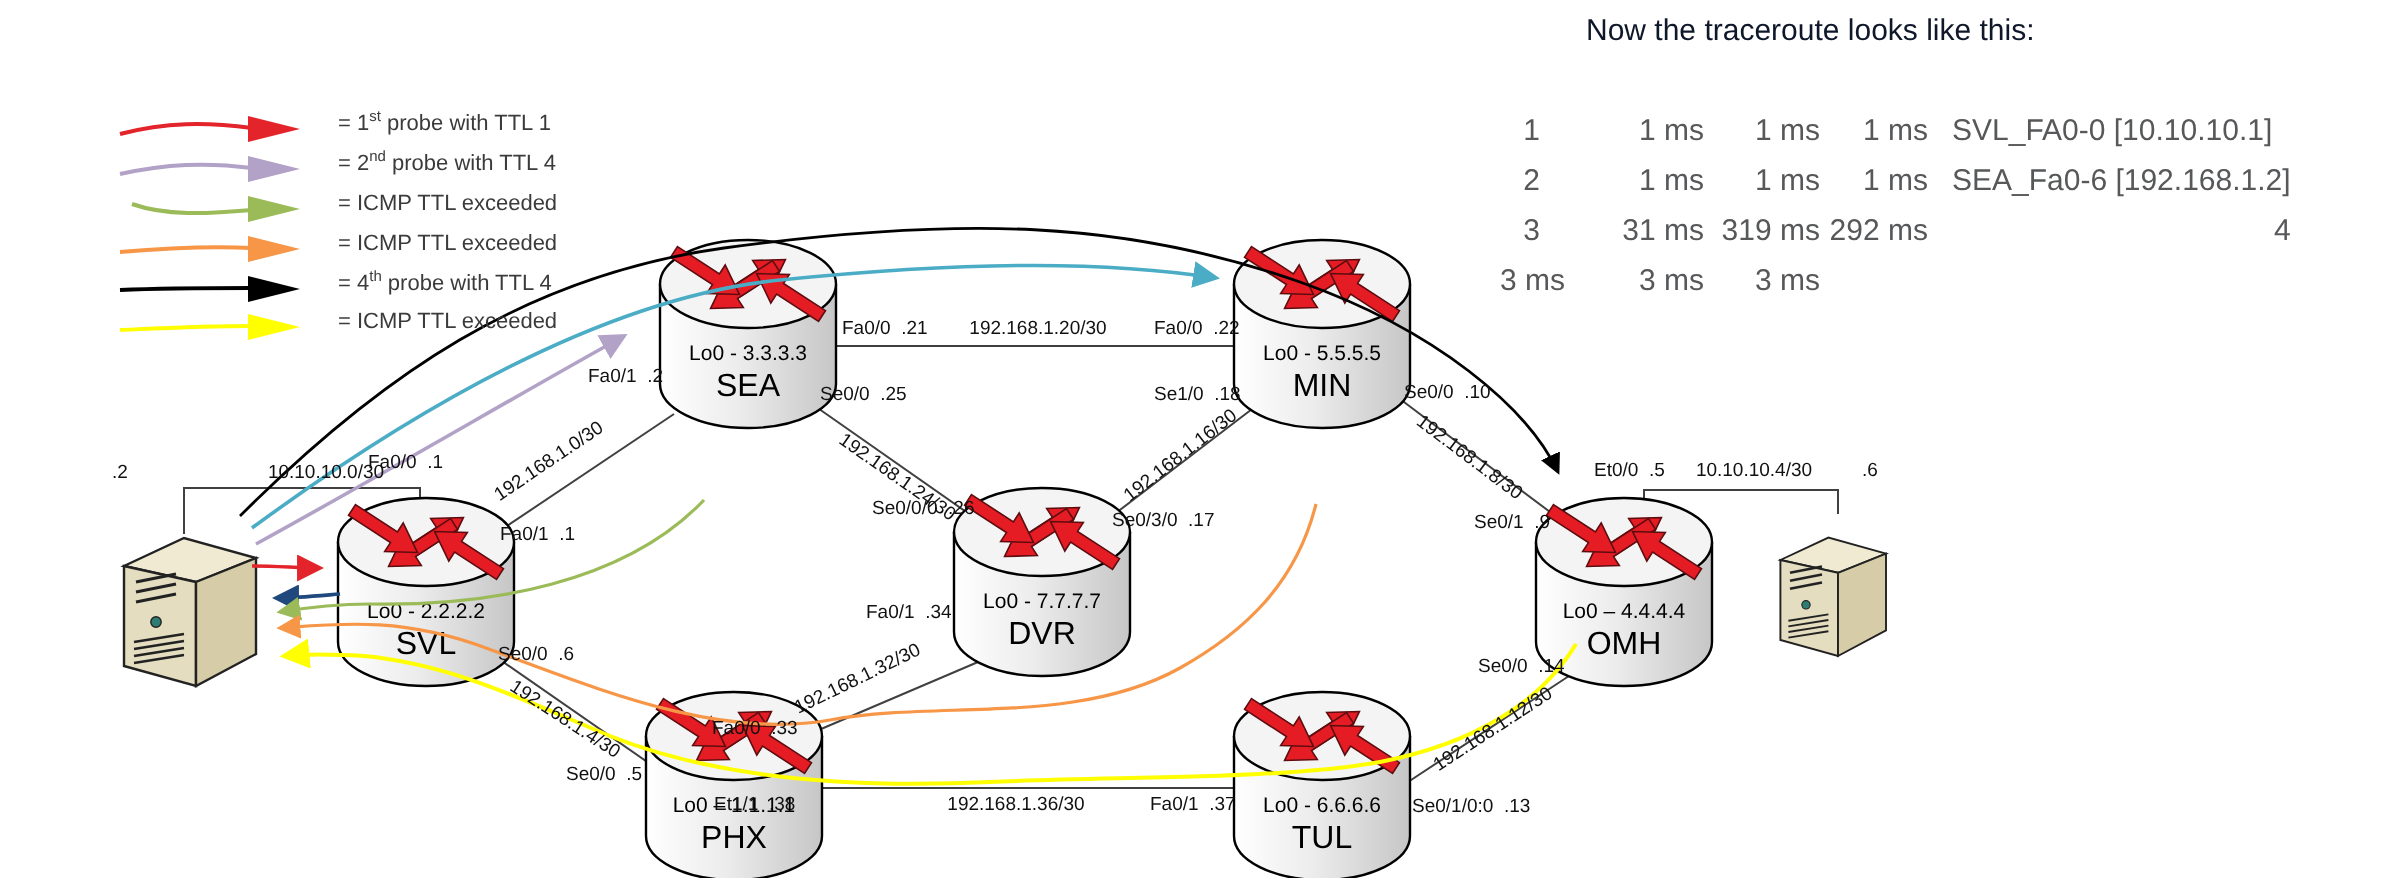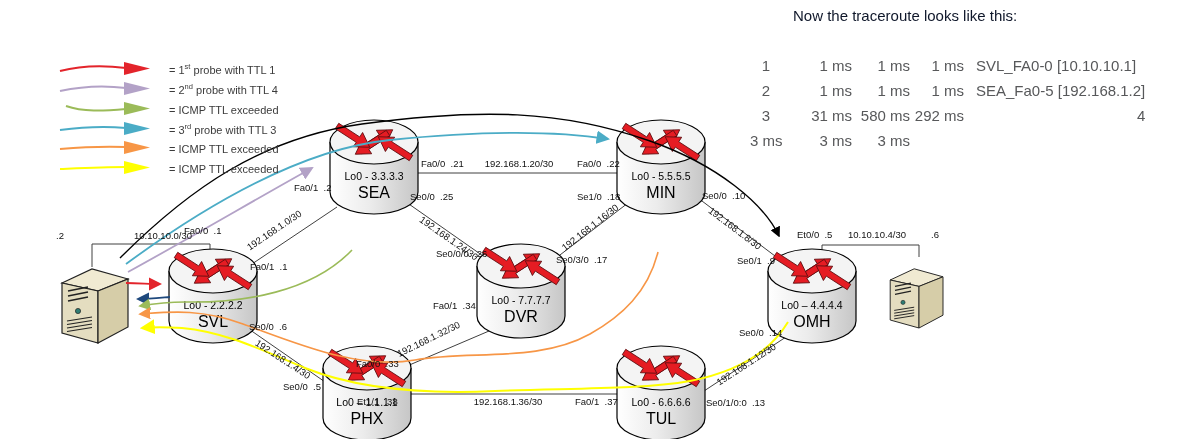--- a/index.html
+++ b/index.html
@@ -3,21 +3,21 @@
 <meta charset="utf-8">
 <style>
   html,body{margin:0;padding:0;background:#fff;}
   body{width:1196px;height:439px;position:relative;overflow:hidden;
        font-family:"Liberation Sans",sans-serif;}
   .canvas{position:absolute;inset:0;}
   svg.diagram{position:absolute;left:0;top:0;}
 
   
   .legend{position:absolute;left:58px;top:56px;z-index:5;}
-  .legend-row{display:flex;align-items:flex-end;height:19.9px;}
+  .legend-row{display:flex;align-items:flex-start;height:19.9px;}
   .leg-label{font-size:11px;color:#3b3b3b;margin-left:7px;white-space:pre;}
   .leg-label sup{font-size:7.5px;line-height:0;}
   .leg-arrow{flex:0 0 auto;}
 
   
   .tr-title{position:absolute;left:793px;top:7px;font-size:15px;color:#0f172a;z-index:5;}
   .tr-grid{position:absolute;left:750px;top:53px;display:grid;
            grid-template-columns:20px 82px 58px 54px auto;
            font-size:15px;line-height:25px;color:#57585a;z-index:5;}
   .tr-grid .num{text-align:right;white-space:pre;}
@@ -217,31 +217,31 @@
   </div>
   <div class="legend-row">
     <svg class="leg-arrow" width="104" height="16" viewBox="0 0 104 16">
           <path d="M8,6 C25,12 45,11 68,9" stroke-width="2" fill="none" stroke="#9bbb59"></path>
           <polygon points="66,2 92,8.5 66,15" fill="#9bbb59"></polygon>
         </svg>
     <span class="leg-label"><span>= ICMP TTL exceeded</span><sup></sup><span></span></span>
   </div>
   <div class="legend-row">
     <svg class="leg-arrow" width="104" height="16" viewBox="0 0 104 16">
-          <path d="M2,10 C25,7 45,6 68,8" stroke-width="2" fill="none" stroke="#4bacc6"></path>
-          <polygon points="66,2 92,8.5 66,15" fill="#4bacc6"></polygon>
-        </svg>
-    <span class="leg-label"><span>= 3</span><sup>rd</sup><span> probe with TTL 3</span></span>
-  </div>
-  <div class="legend-row">
-    <svg class="leg-arrow" width="104" height="16" viewBox="0 0 104 16">
           <path d="M2,10 C25,8 45,7 68,8" stroke-width="2" fill="none" stroke="#f79646"></path>
           <polygon points="66,2 92,8.5 66,15" fill="#f79646"></polygon>
         </svg>
     <span class="leg-label"><span>= ICMP TTL exceeded</span><sup></sup><span></span></span>
+  </div>
+  <div class="legend-row">
+    <svg class="leg-arrow" width="104" height="16" viewBox="0 0 104 16">
+          <path d="M2,9 C25,8 45,8 68,8" stroke-width="2" fill="none" stroke="#000000"></path>
+          <polygon points="66,2 92,8.5 66,15" fill="#000000"></polygon>
+        </svg>
+    <span class="leg-label"><span>= 4</span><sup>th</sup><span> probe with TTL 4</span></span>
   </div>
   <div class="legend-row">
     <svg class="leg-arrow" width="104" height="16" viewBox="0 0 104 16">
           <path d="M2,10 C25,9 45,8 68,8" stroke-width="2" fill="none" stroke="#ffff00"></path>
           <polygon points="66,2 92,8.5 66,15" fill="#ffff00"></polygon>
         </svg>
     <span class="leg-label"><span>= ICMP TTL exceeded</span><sup></sup><span></span></span>
   </div>
 </div>
 
@@ -250,25 +250,25 @@
   <span class="num">1</span>
   <span class="num">1 ms</span>
   <span class="num">1 ms</span>
   <span class="num">1 ms</span>
   <span class="host">SVL_FA0-0 [10.10.10.1]</span>
 
   <span class="num">2</span>
   <span class="num">1 ms</span>
   <span class="num">1 ms</span>
   <span class="num">1 ms</span>
-  <span class="host">SEA_Fa0-5 [192.168.1.2]</span>
+  <span class="host">SEA_Fa0-6 [192.168.1.2]</span>
 
   <span class="num">3</span>
   <span class="num">31 ms</span>
-  <span class="num">580 ms</span>
+  <span class="num">319 ms</span>
   <span class="num">292 ms</span>
 
   <span class="num">4</span>
   <span class="num">3 ms</span>
   <span class="num">3 ms</span>
   <span class="num">3 ms</span>
 </div>
 
 </div>
 

